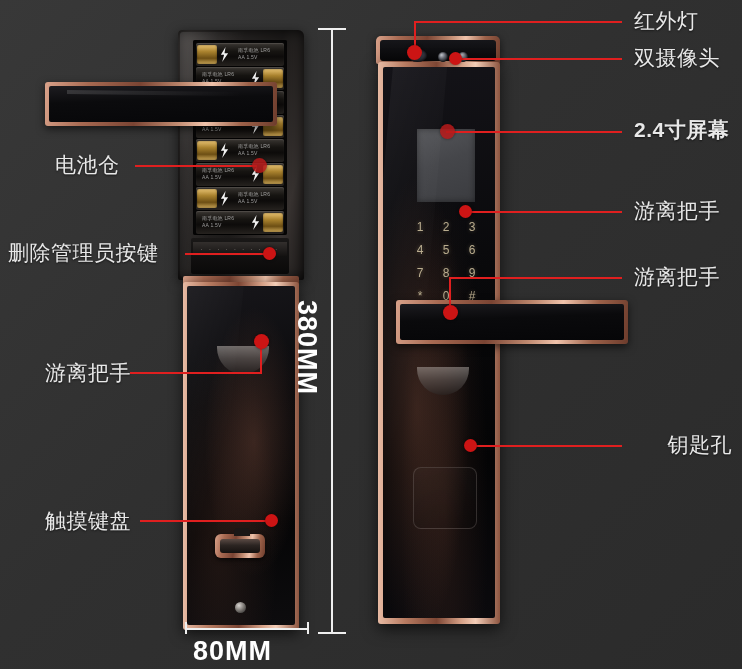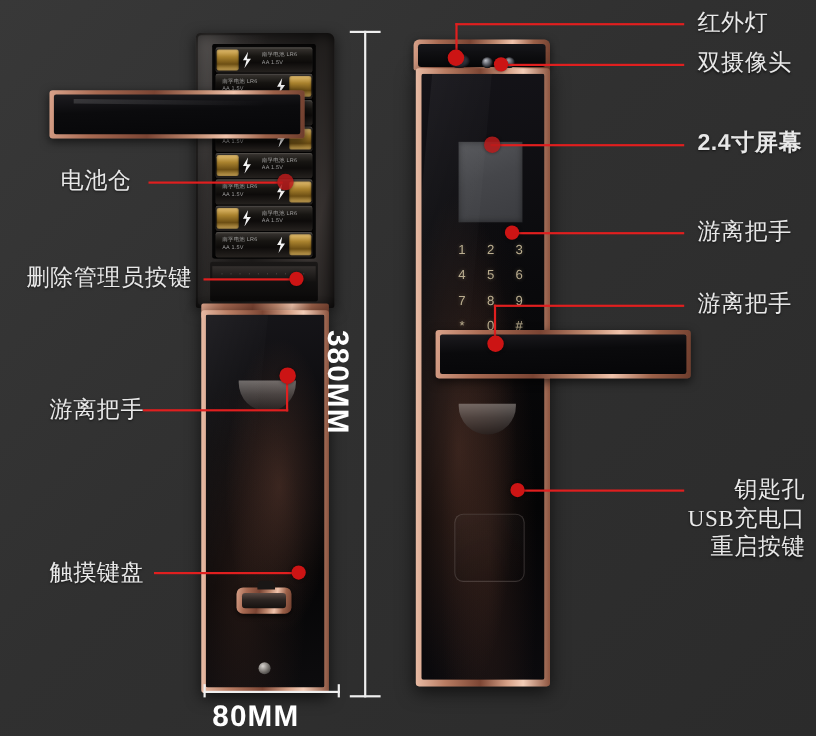--- a/index.html
+++ b/index.html
@@ -355,21 +355,21 @@
   <div class="dimTickV abs" style="left:185px;top:622px;"></div>
   <div class="dimTickV abs" style="left:307px;top:622px;"></div>
   <div id="dimHText">80MM</div>
 
   <div class="leader abs" style="left:135px;top:165px;width:122px;"></div>
   <div class="dot soft abs" style="left:252px;top:158px;width:15px;height:15px;"></div>
   <div class="lbl" style="left:55px;top:152px;">电池仓</div>
 
   <div class="leader abs" style="left:185px;top:253px;width:84px;"></div>
   <div class="dot abs" style="left:263px;top:247px;width:13px;height:13px;"></div>
-  <div class="lbl" style="left:8px;top:240px;margin-left:16px;">删除管理员按键</div>
+  <div class="lbl" style="left:8px;top:240px;">删除管理员按键</div>
 
   <div class="leader abs" style="left:130px;top:372px;width:132px;"></div>
   <div class="leader abs" style="left:260px;top:342px;width:2px;height:32px;"></div>
   <div class="dot abs" style="left:254px;top:334px;width:15px;height:15px;"></div>
   <div class="lbl" style="left:45px;top:360px;">游离把手</div>
 
   <div class="leader abs" style="left:140px;top:520px;width:132px;"></div>
   <div class="dot abs" style="left:265px;top:514px;width:13px;height:13px;"></div>
   <div class="lbl" style="left:45px;top:508px;">触摸键盘</div>
 
@@ -391,16 +391,14 @@
   <div class="lbl" style="left:634px;top:198px;">游离把手</div>
 
   <div class="leader abs" style="left:449px;top:277px;width:173px;"></div>
   <div class="leader abs" style="left:449px;top:277px;width:2px;height:35px;"></div>
   <div class="dot abs" style="left:443px;top:305px;width:15px;height:15px;"></div>
   <div class="lbl" style="left:634px;top:264px;">游离把手</div>
 
   <div class="leader abs" style="left:470px;top:445px;width:152px;"></div>
   <div class="dot abs" style="left:464px;top:439px;width:13px;height:13px;"></div>
   <div class="lbl r" style="left:474px;top:432px;width:258px;">钥匙孔</div>
-  <div class="lbl r" style="left:474px;top:458px;width:258px;">USB充电口</div>
-  <div class="lbl r" style="left:474px;top:484px;width:258px;">重启按键</div>
 
 </div>
 
 </body></html>

